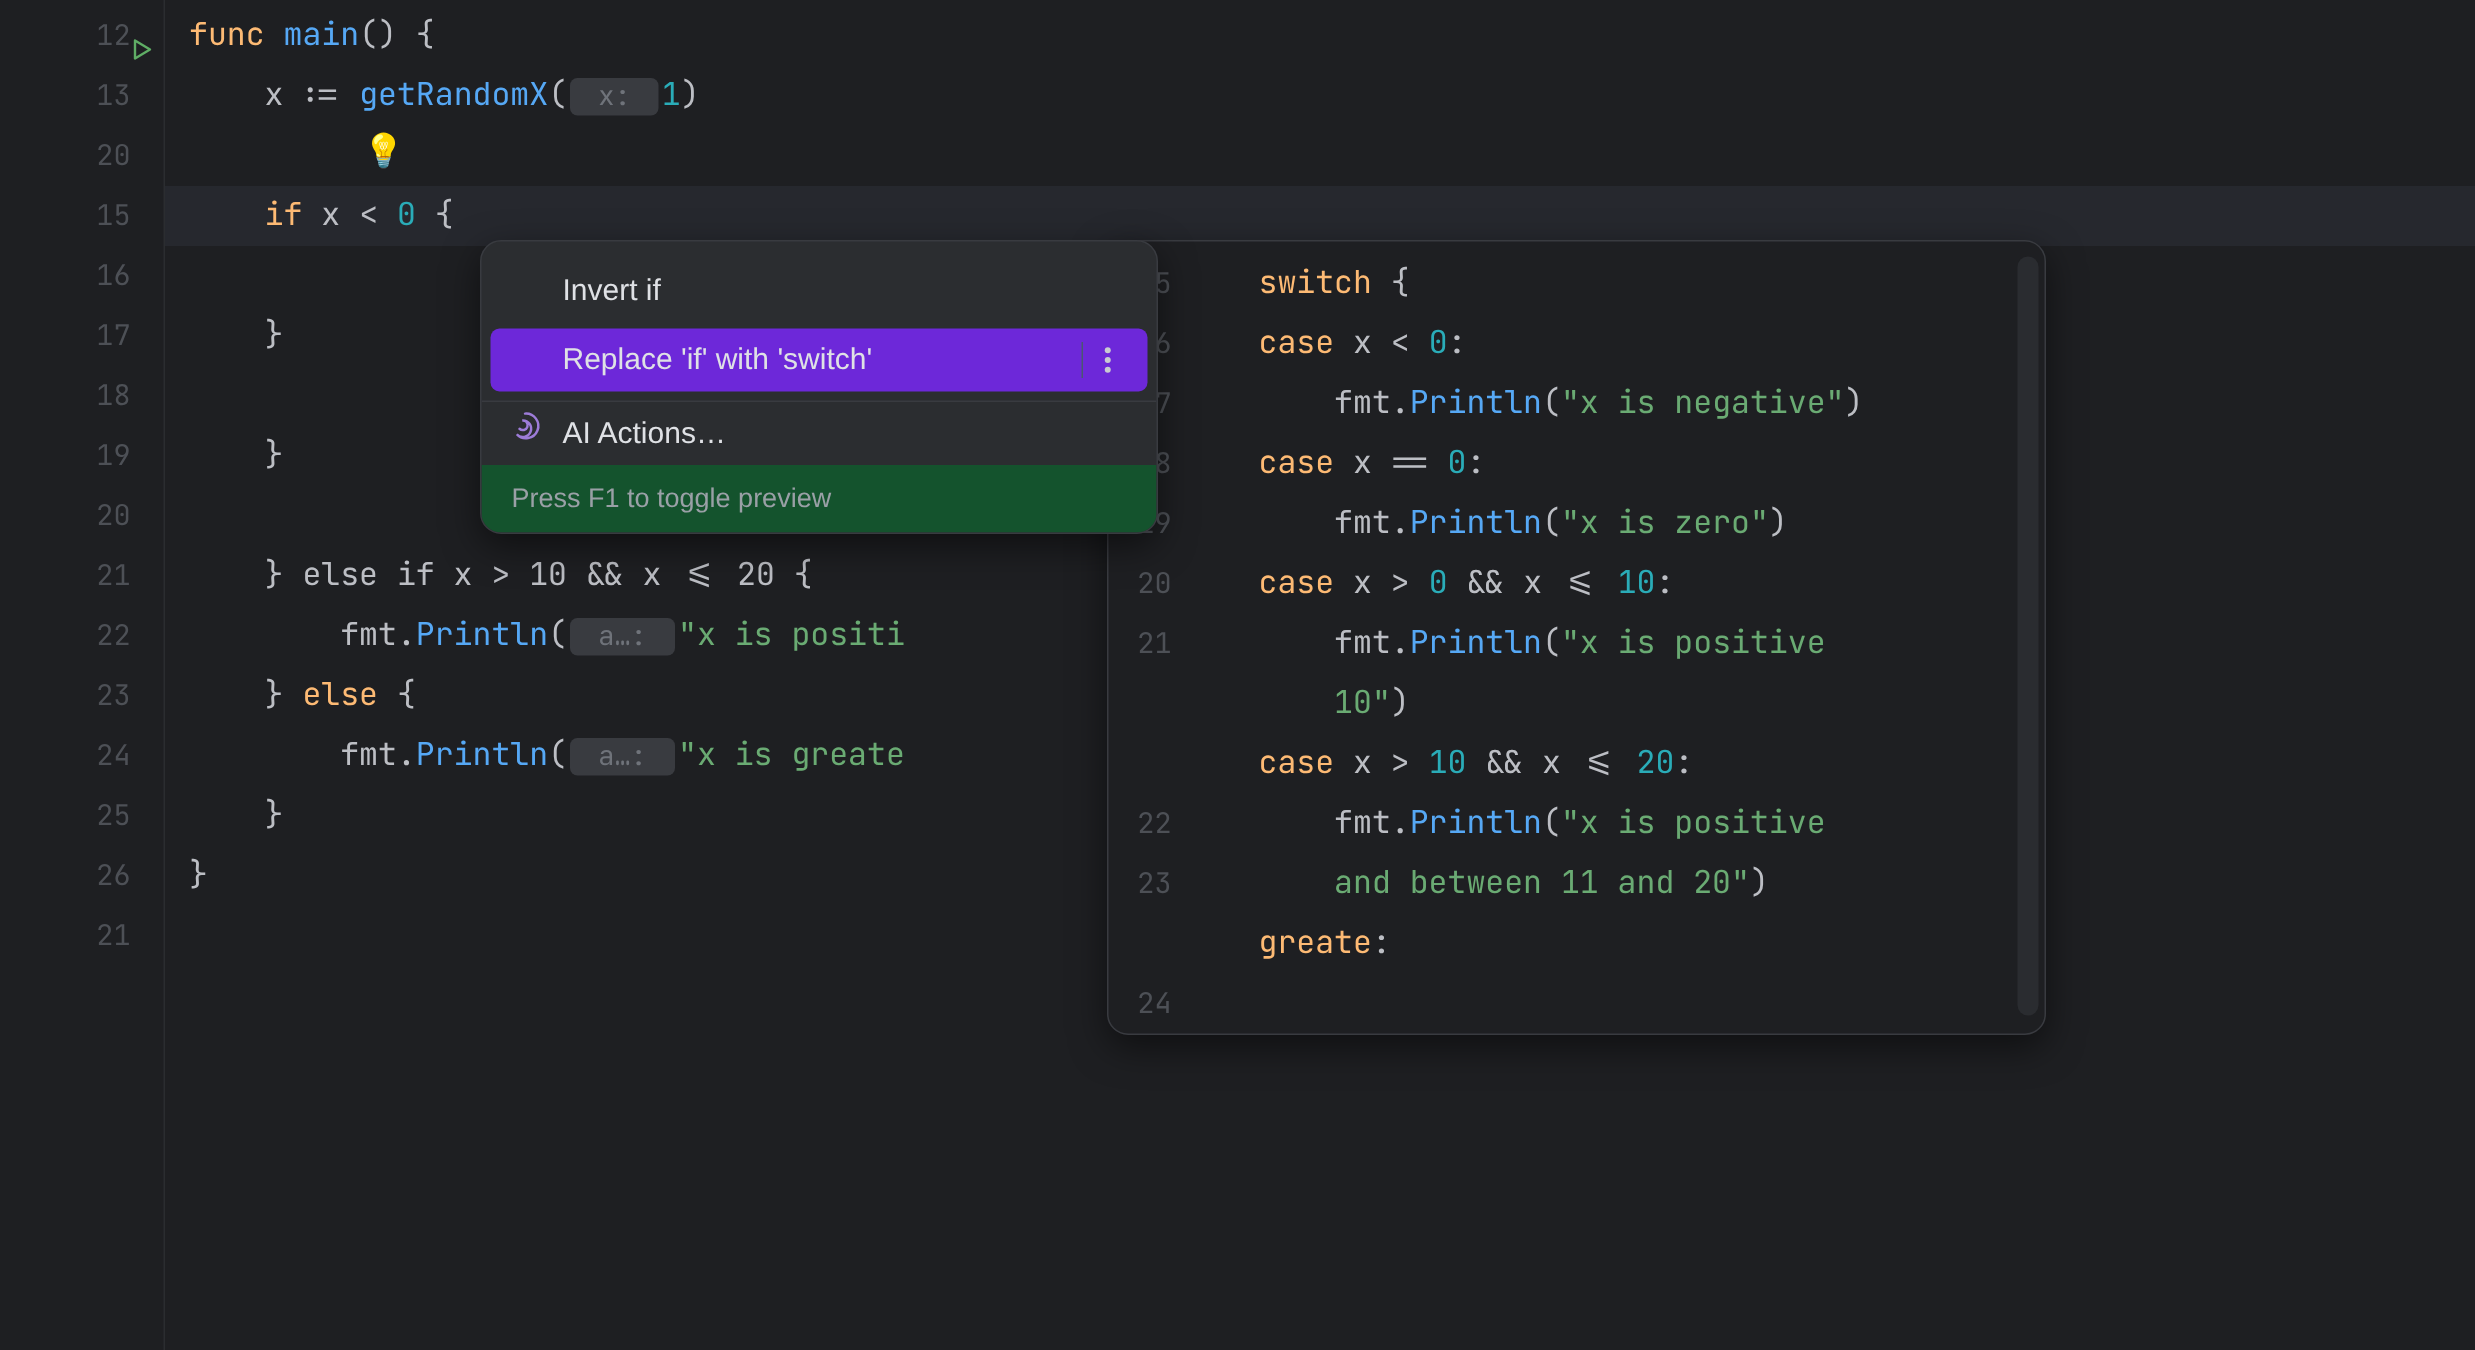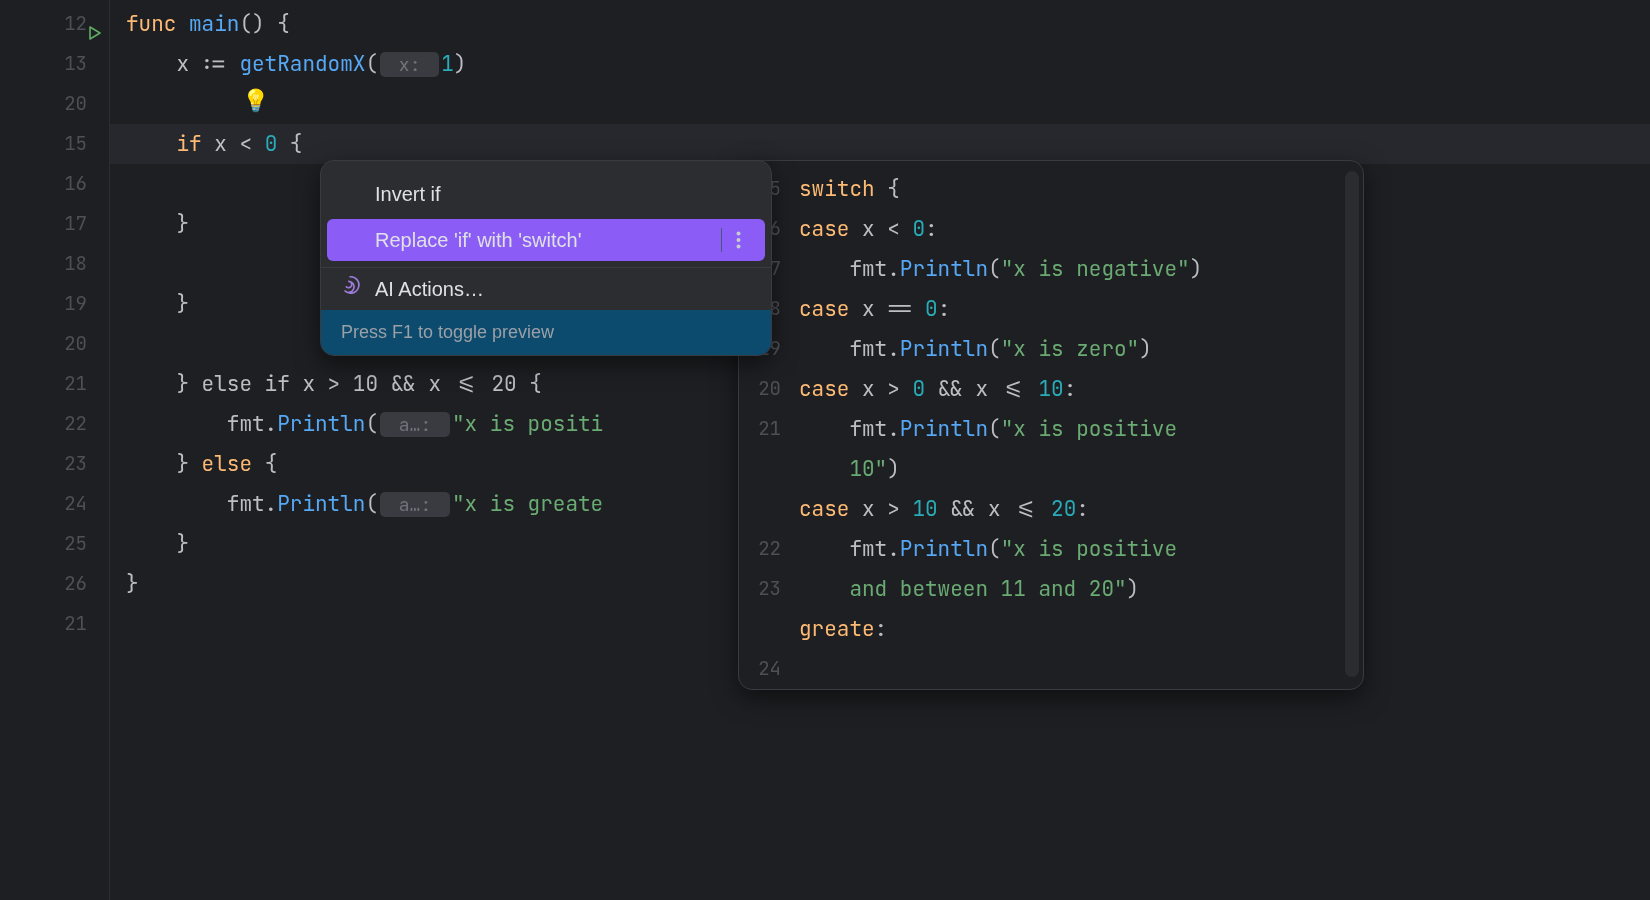--- a/index.html
+++ b/index.html
@@ -95,21 +95,21 @@
     height: 42px;
     line-height: 42px;
     padding: 0 24px 0 54px;
     color: #dfe1e5;
     display: flex;
     align-items: center;
     position: relative;
   }
   .popup-item.first { margin-top: 10px; height: 46px; line-height: 46px; }
   .popup-item.selected {
-    background: #8b5cf6;
+    background: #6d28d9;
     border-radius: 6px;
     margin: 2px 6px;
     padding-left: 48px;
   }
   .popup-item .more {
     margin-left: auto;
     border-left: 1px solid #4a5672;
     padding-left: 14px;
     height: 24px;
     display: flex;
@@ -117,21 +117,21 @@
     color: #c9cbd1;
   }
   .popup-divider { height: 1px; background: #393b40; margin: 6px 0 0; }
   .popup-item .ai-icon {
     position: absolute;
     left: 18px;
     top: 50%;
     transform: translateY(-50%);
   }
   .popup-hint-bar {
-    background: #0c4a6e;
+    background: #14532d;
     color: #9aa0a6;
     font-size: 18px;
     padding: 12px 20px;
   }
 
   
   .preview {
     position: absolute;
     left: 628px;
     top: 160px;
@@ -157,20 +157,21 @@
   .preview-gutter-row {
     height: 40px; line-height: 40px;
     text-align: right;
     padding-right: 12px;
     color: #4d5056;
     font-size: 19px;
   }
   .preview-code {
     flex: 1;
     padding-top: 4px;
+    margin-left: 40px;
   }
   .preview-line {
     height: 40px; line-height: 40px;
     white-space: pre;
     padding-left: 6px;
   }
   .preview-scrollbar {
     position: absolute;
     right: 4px; top: 10px;
     width: 14px; height: 506px;

